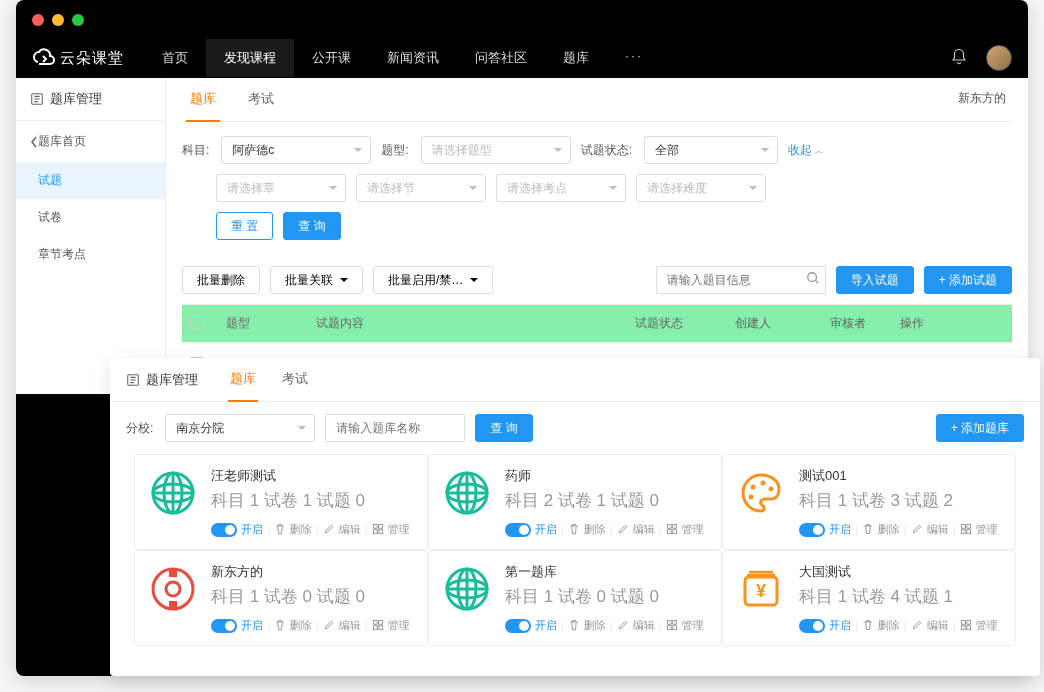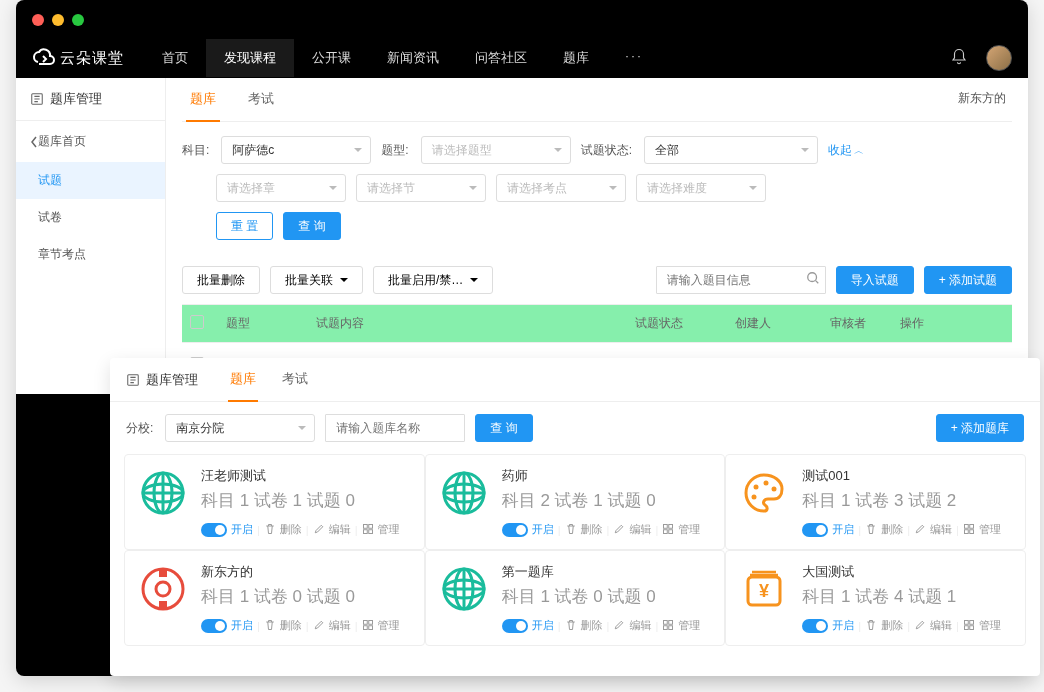--- a/index.html
+++ b/index.html
@@ -72,21 +72,21 @@
 .app2 { position: absolute; left: 110px; top: 358px; width: 930px; height: 318px; background: #fff; box-shadow: 0 6px 18px rgba(0,0,0,0.12); border-radius: 4px; overflow: hidden; }
 .app2 .hdr { display: flex; align-items: center; border-bottom: 1px solid #eee; padding: 0 16px; }
 .app2 .hdr .title { display: flex; align-items: center; gap: 6px; font-size: 13px; padding: 12px 0; margin-right: 30px; }
 .app2 .tabs2 { display: flex; gap: 22px; }
 .app2 .tab2 { padding: 12px 2px; font-size: 13px; color: #666; cursor: pointer; border-bottom: 2px solid transparent; margin-bottom: -1px; }
 .app2 .tab2.active { color: #ff7a00; border-bottom-color: #ff7a00; }
 
 .app2 .toolbar2 { display: flex; align-items: center; gap: 10px; padding: 12px 16px; }
 .app2 .toolbar2 .spacer { flex: 1; }
 
-.cards { display: grid; grid-template-columns: repeat(3, 1fr); gap: 0; padding: 0 14px 16px; }
+.cards { display: grid; grid-template-columns: repeat(3, 1fr); gap: 0; padding: 0 24px 16px; }
 .card { border: 1px solid #eee; border-radius: 4px; padding: 12px; display: flex; gap: 12px; }
 .card-icon { width: 52px; height: 52px; flex-shrink: 0; display: flex; align-items: center; justify-content: center; }
 .card-body { flex: 1; min-width: 0; }
 .card-title { font-size: 13px; color: #333; margin-bottom: 4px; }
 .card-meta { font-size: 17px; color: #999; margin-bottom: 10px; }
 .card-ops { display: flex; align-items: center; gap: 4px; font-size: 11px; color: #999; }
 .toggle { position: relative; width: 26px; height: 14px; background: #2196f3; border-radius: 7px; display: inline-block; }
 .toggle::after { content: ""; position: absolute; width: 10px; height: 10px; background: #fff; border-radius: 50%; top: 2px; right: 2px; }
 .op-txt { color: #999; font-size: 11px; cursor: pointer; }
 .sep { color: #eee; }
@@ -161,21 +161,21 @@
         <div class="right-text">新东方的</div>
       </div>
 
       <div class="filters">
         <div class="filter-row">
           <span class="lbl">科目:</span>
           <div class="sel" style="width:150px">阿萨德c</div>
           <span class="lbl">题型:</span>
           <div class="sel placeholder" style="width:150px">请选择题型</div>
           <span class="lbl">试题状态:</span>
-          <div class="sel" style="width:174px">全部</div>
+          <div class="sel" style="width:134px">全部</div>
           <span class="collapse-link"><span>收起</span><span class="chev">︿</span></span>
         </div>
         <div class="filter-row" style="padding-left:34px">
           <div class="sel placeholder" style="width:130px">请选择章</div>
           <div class="sel placeholder" style="width:130px">请选择节</div>
           <div class="sel placeholder" style="width:130px">请选择考点</div>
           <div class="sel placeholder" style="width:130px">请选择难度</div>
         </div>
         <div class="filter-row" style="padding-left:34px">
           <button class="btn outline-blue">重 置</button>

